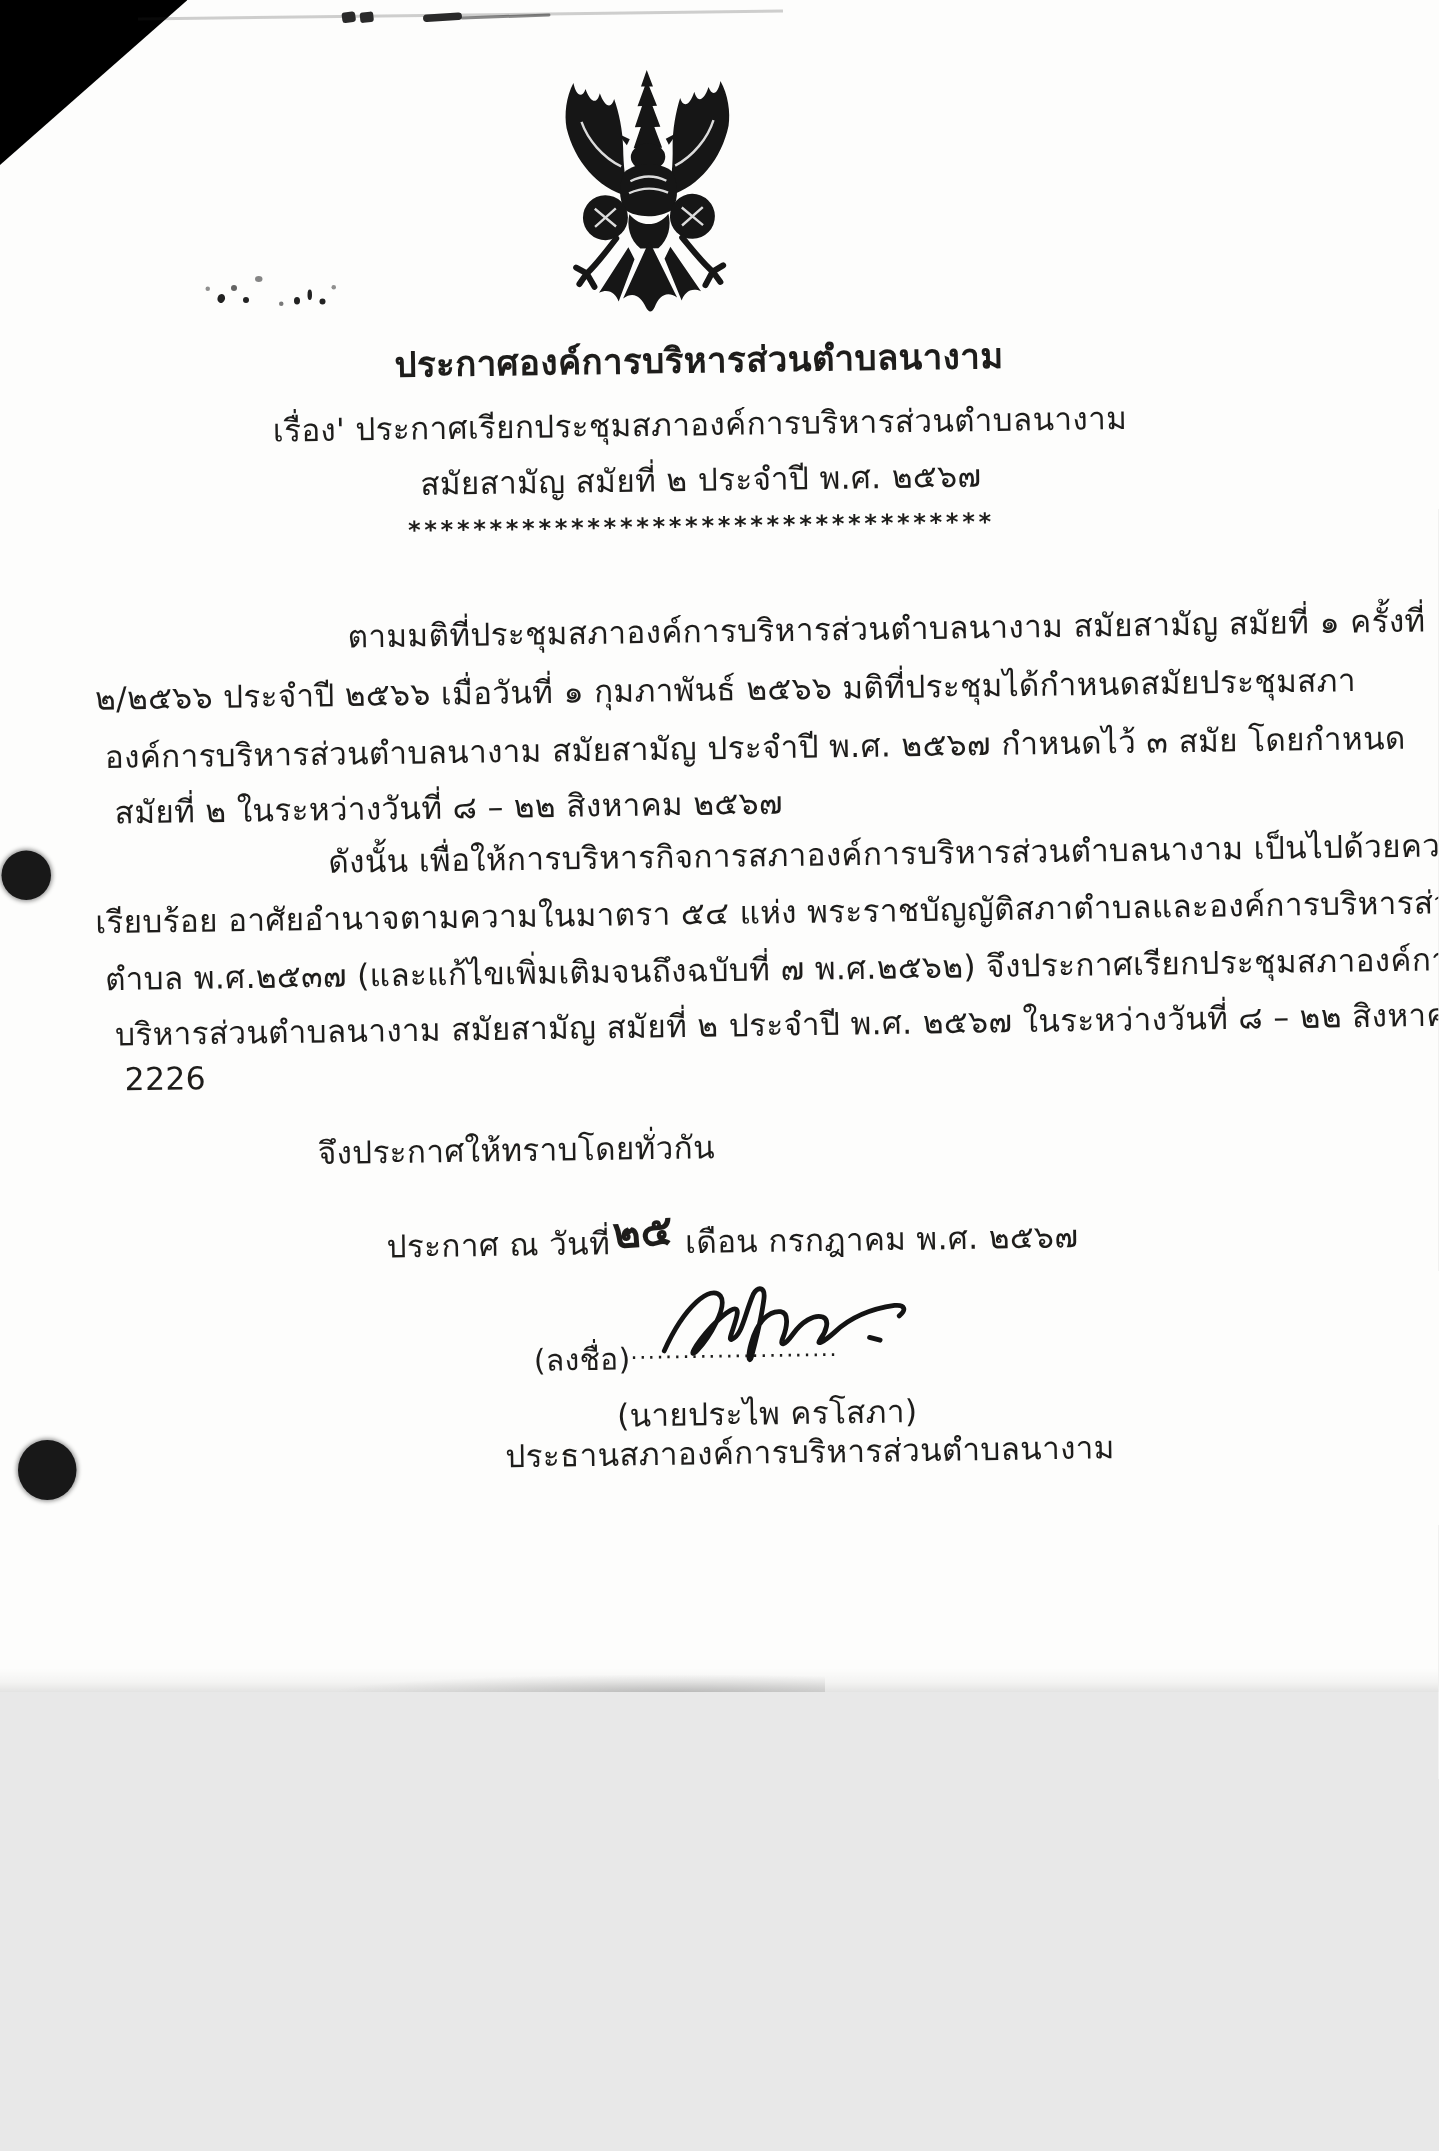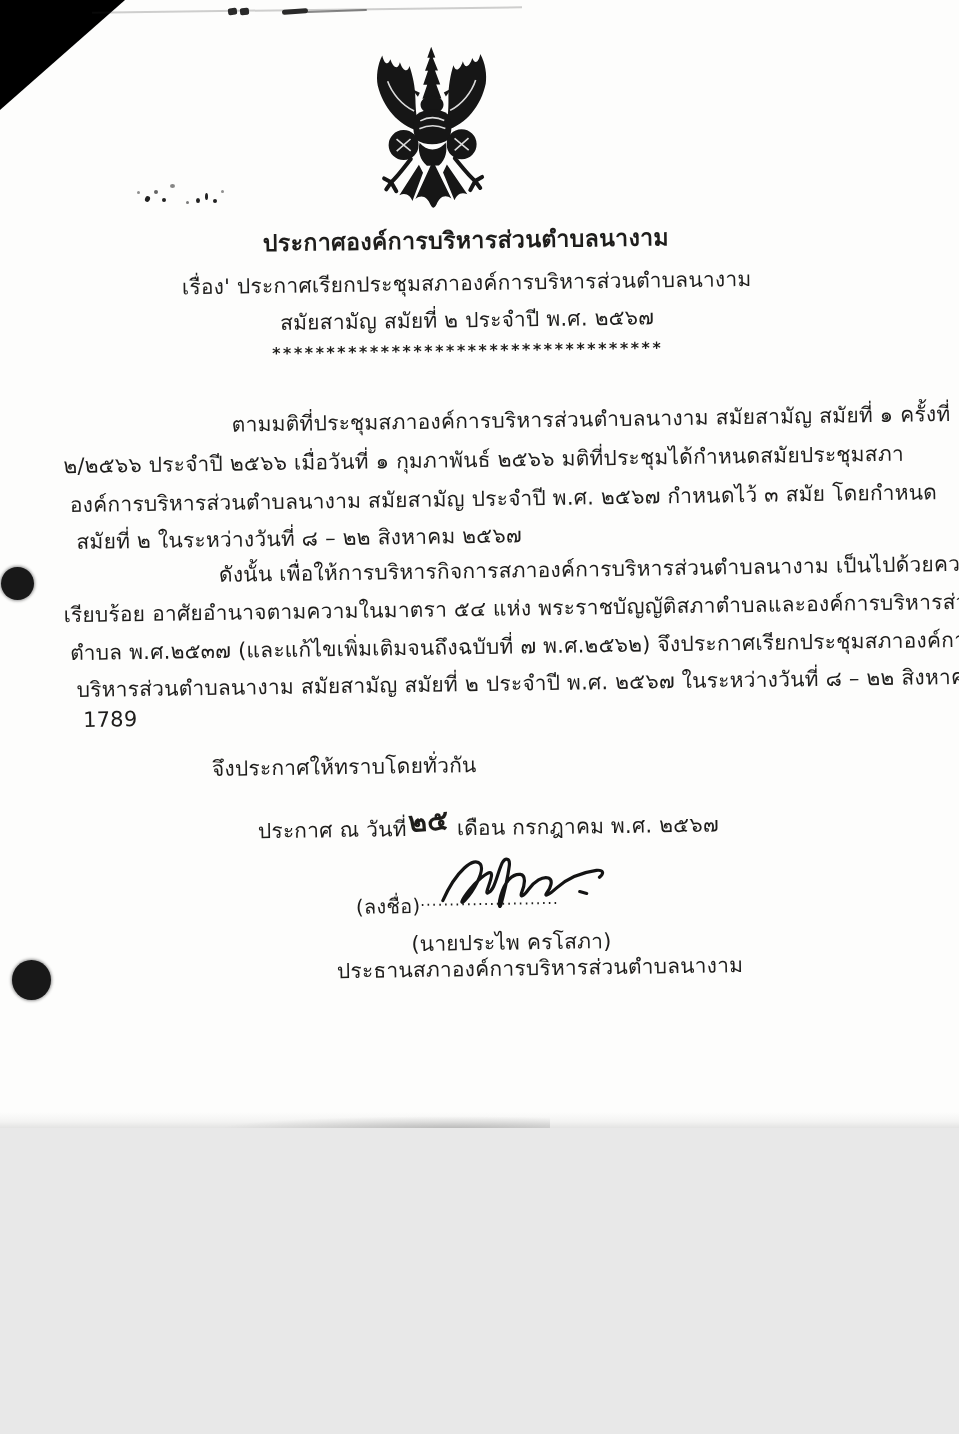--- a/index.html
+++ b/index.html
@@ -159,21 +159,21 @@
 
     <div class="line p1-1">ตามมติที่ประชุมสภาองค์การบริหารส่วนตำบลนางาม สมัยสามัญ  สมัยที่  ๑  ครั้งที่</div>
     <div class="line p1-2">๒/๒๕๖๖ ประจำปี ๒๕๖๖ เมื่อวันที่ ๑ กุมภาพันธ์ ๒๕๖๖ มติที่ประชุมได้กำหนดสมัยประชุมสภา</div>
     <div class="line p1-3">องค์การบริหารส่วนตำบลนางาม  สมัยสามัญ  ประจำปี พ.ศ. ๒๕๖๗  กำหนดไว้  ๓  สมัย โดยกำหนด</div>
     <div class="line p1-4">สมัยที่ ๒ ในระหว่างวันที่ ๘ – ๒๒ สิงหาคม ๒๕๖๗</div>
 
     <div class="line p2-1">ดังนั้น  เพื่อให้การบริหารกิจการสภาองค์การบริหารส่วนตำบลนางาม  เป็นไปด้วยความ</div>
     <div class="line p2-2">เรียบร้อย  อาศัยอำนาจตามความในมาตรา  ๕๔  แห่ง  พระราชบัญญัติสภาตำบลและองค์การบริหารส่วน</div>
     <div class="line p2-3">ตำบล พ.ศ.๒๕๓๗ (และแก้ไขเพิ่มเติมจนถึงฉบับที่ ๗ พ.ศ.๒๕๖๒) จึงประกาศเรียกประชุมสภาองค์การ</div>
     <div class="line p2-4">บริหารส่วนตำบลนางาม  สมัยสามัญ  สมัยที่ ๒ ประจำปี พ.ศ. ๒๕๖๗  ในระหว่างวันที่ ๘ – ๒๒  สิงหาคม</div>
-    <div class="line p2-5">1789</div>
+    <div class="line p2-5">2226</div>
 
     <div class="line closing">จึงประกาศให้ทราบโดยทั่วกัน</div>
 
     <div class="line dateline">
       <span>ประกาศ  ณ  วันที่</span><span class="handwritten">๒๕</span><span>เดือน  กรกฎาคม  พ.ศ. ๒๕๖๗</span>
     </div>
 
     <svg class="signature-svg" width="200" height="62" viewBox="0 0 200 62">
       <g stroke="#141414" stroke-width="3.2" fill="none" stroke-linecap="round" stroke-linejoin="round">
         <path d="M12,52 C26,22 44,8 50,16 C55,23 42,44 34,52 C28,58 31,50 44,36 C54,26 62,21 61,28 C60,35 54,46 57,45 C64,43 66,28 72,15 C75,10 80,10 79,18 C77,32 72,50 70,57 C69,61 67,58 70,48 C74,34 82,26 90,27 C96,28 94,38 91,45 C89,50 92,50 98,42 C104,34 112,29 118,31 C123,33 120,41 116,46 C113,50 118,48 126,41 C136,32 150,26 166,24 C173,23.5 174,27 169,31"></path>

